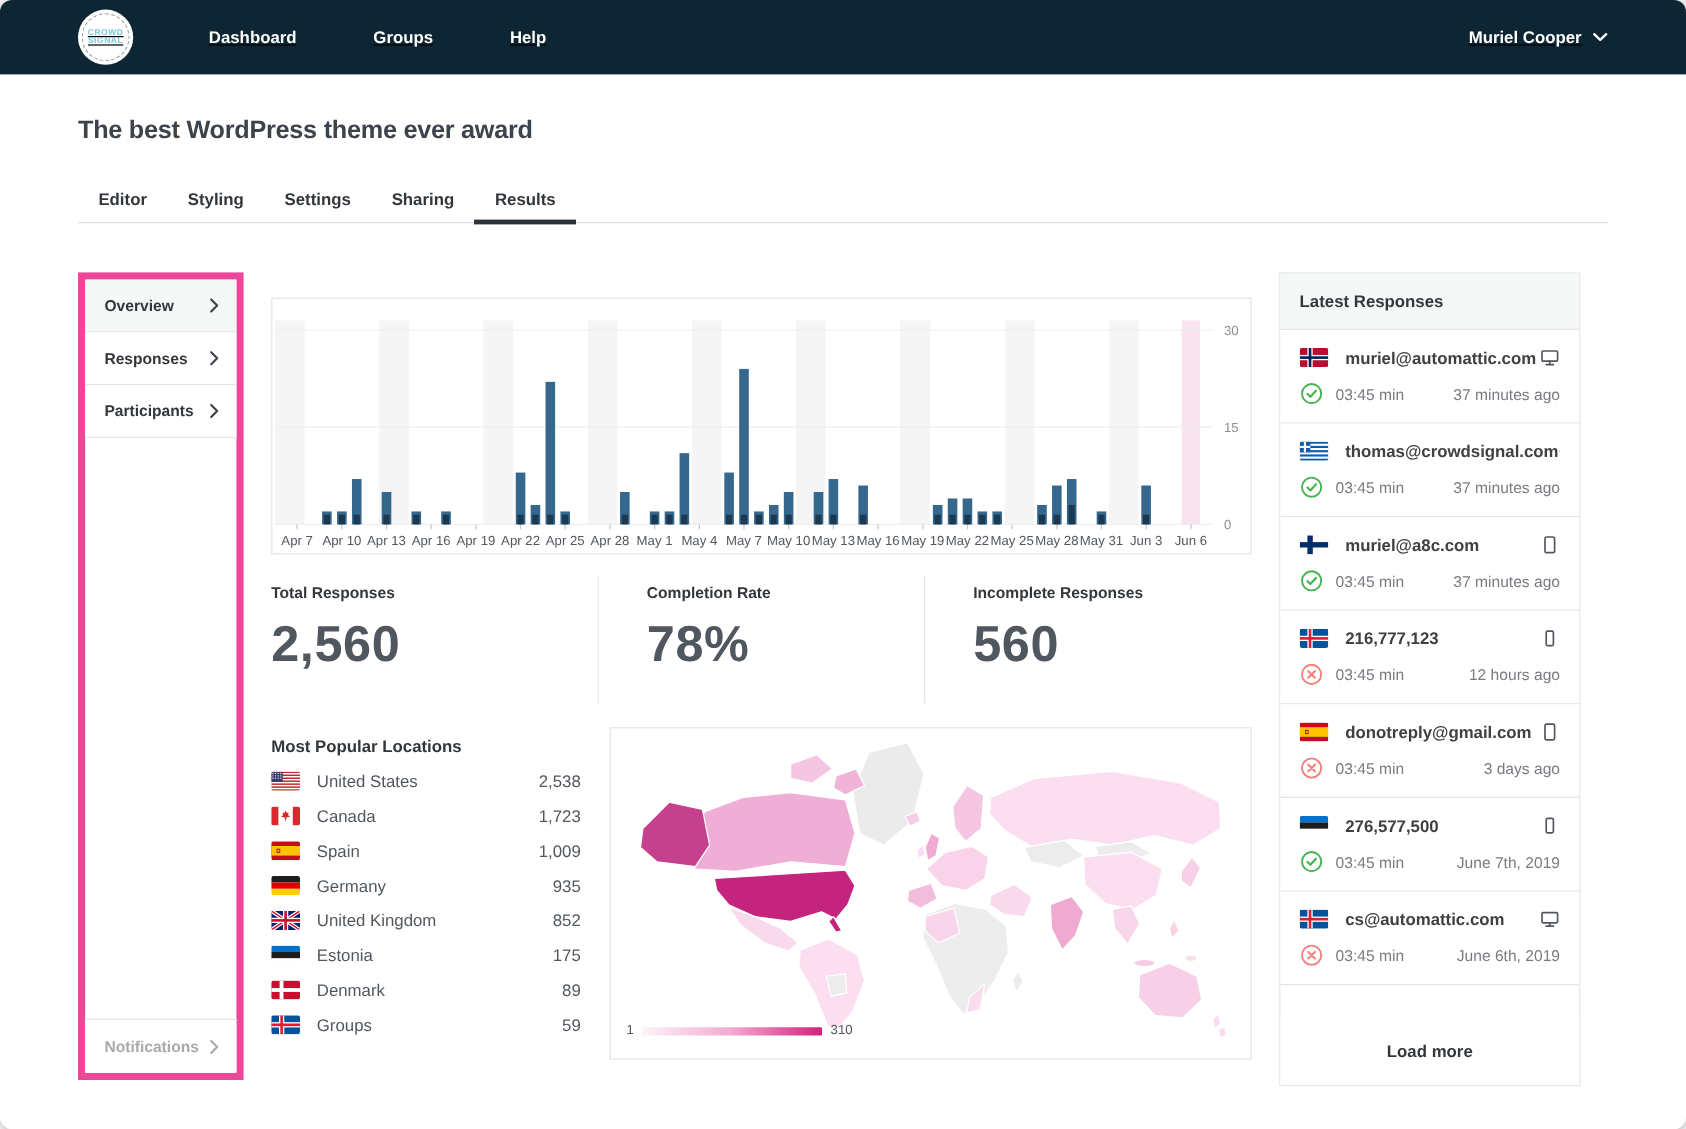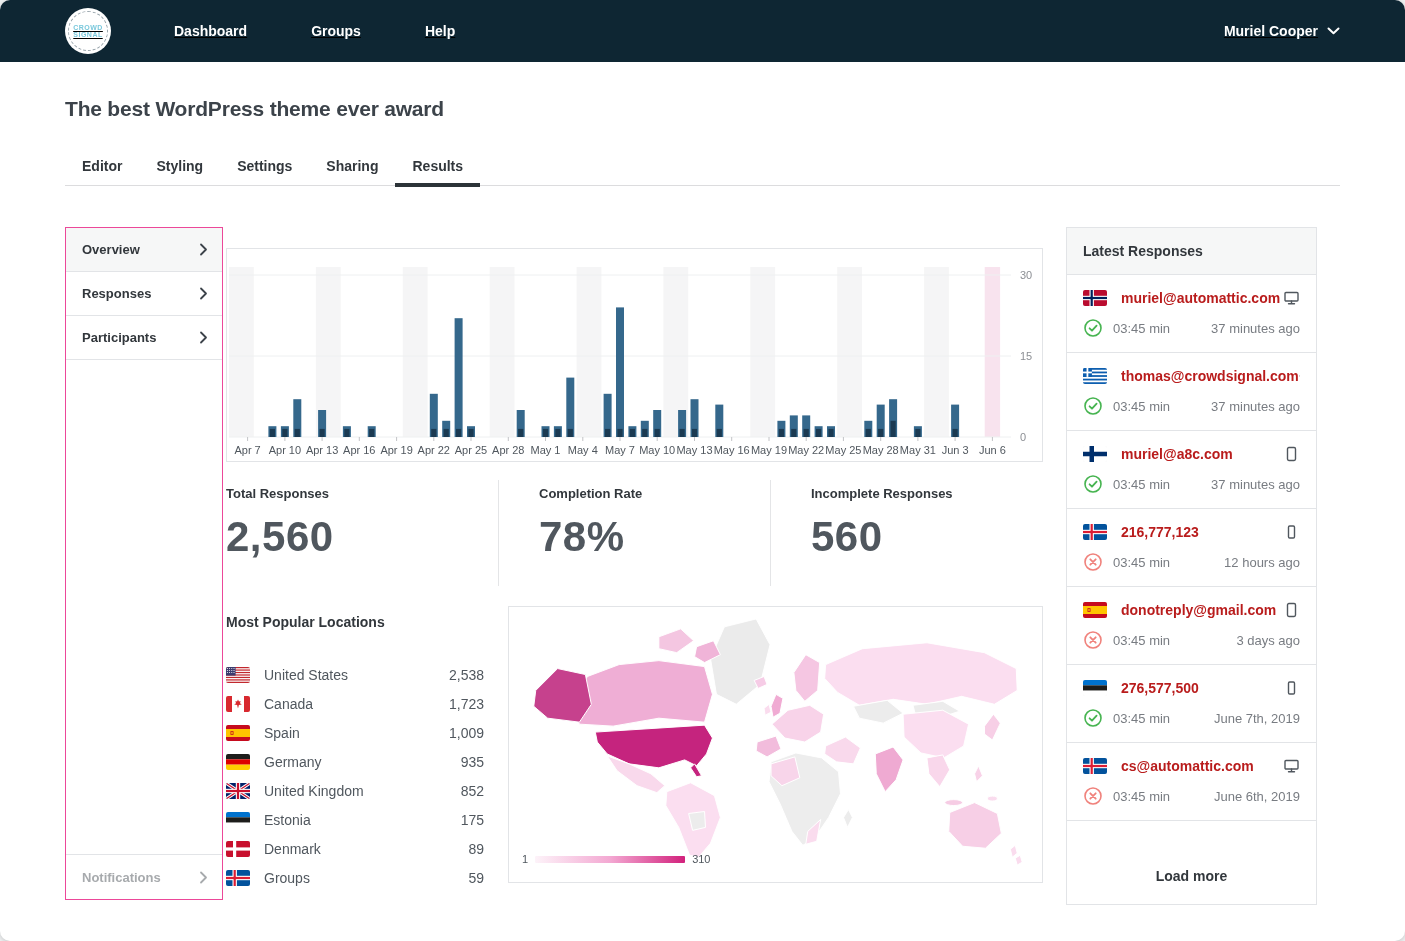--- a/index.html
+++ b/index.html
@@ -12,50 +12,50 @@
   .logo-inner span{font-size:7px;font-weight:bold;color:#79c8dc;letter-spacing:.5px;}
   .nav-links{display:flex;gap:64px;margin-left:63px;}
   .nav-links a{color:#fff;font-size:14px;font-weight:bold;text-decoration:none;cursor:pointer;}
   .user-menu{margin-left:auto;display:flex;align-items:center;gap:9px;color:#fff;font-size:14px;font-weight:bold;cursor:pointer;}
   
   .page-title{position:absolute;left:65px;top:97px;margin:0;font-size:21px;font-weight:bold;color:#3c434a;letter-spacing:-.2px;}
   .tabs{position:absolute;left:65px;top:150px;width:1275px;height:36px;border-bottom:1px solid #dcdcde;display:flex;box-sizing:border-box;}
   .tab{position:relative;padding:8px 17px 0;font-size:14px;font-weight:bold;color:#32373c;cursor:pointer;}
   .tab.active::after{content:"";position:absolute;left:0;right:0;bottom:-2px;height:4px;background:#2c3338;}
   
-  .sidebar{position:absolute;left:65px;top:227px;width:158px;height:673px;border:1px solid #ec4899;box-sizing:border-box;display:flex;flex-direction:column;background:#fff;}
+  .sidebar{position:absolute;left:65px;top:227px;width:138px;height:673px;border:6px solid #ec4899;box-sizing:border-box;display:flex;flex-direction:column;background:#fff;}
   .side-item{display:flex;align-items:center;justify-content:space-between;height:43px;padding:0 14px 0 16px;border-bottom:1px solid #e2e4e7;font-size:13px;font-weight:bold;color:#32373c;cursor:pointer;background:#fff;}
   .side-item.active{background:#f6f7f7;}
   .side-item.muted{margin-top:auto;border-bottom:none;border-top:1px solid #e2e4e7;color:#a7aaad;height:44px;}
   
   .main{position:absolute;left:226px;top:227px;width:817px;}
   .chart-card{margin-top:21px;width:817px;height:214px;border:1px solid #e2e4e7;box-sizing:border-box;background:#fff;}
   
   .stats{margin-top:18px;display:grid;grid-template-columns:272px 272px 273px;height:106px;}
   .stat{padding-top:6px;}
   .stat + .stat{border-left:1px solid #e4e5e7;padding-left:40px;}
   .stat-label{font-size:13px;font-weight:bold;color:#32373c;}
   .stat-value{font-size:42px;font-weight:bold;color:#50575e;margin-top:12px;letter-spacing:.5px;}
   
   .bottom-row{display:flex;margin-top:20px;}
   .locations{width:258px;}
-  .locations h3{margin:8px 0 30px;font-size:14px;font-weight:bold;color:#32373c;}
+  .locations h3{margin:8px 0 6px;font-size:14px;font-weight:bold;color:#32373c;}
   .loc-row{display:flex;align-items:center;height:29px;font-size:14px;color:#50575e;}
   .loc-name{margin-left:14px;}
   .loc-value{margin-left:auto;}
   .map-card{margin-left:24px;width:535px;height:277px;border:1px solid #e2e4e7;box-sizing:border-box;position:relative;background:#fff;}
   .map-card svg{display:block;}
   .map-legend{position:absolute;left:13px;bottom:17px;display:flex;align-items:center;gap:7px;font-size:11px;color:#50575e;}
   .legend-bar{width:150px;height:7px;border-radius:1px;background:linear-gradient(90deg,#fdf3f9 0%,#f3a8d2 50%,#d2217c 100%);}
   
   .right-panel{position:absolute;left:1066px;top:227px;width:251px;height:678px;border:1px solid #e2e4e7;box-sizing:border-box;background:#fff;display:flex;flex-direction:column;}
   .panel-header{background:#f6f7f7;border-bottom:1px solid #e2e4e7;padding:15px 16px;font-size:14px;font-weight:bold;color:#32373c;}
   .resp-item{padding:15px 16px 14px;border-bottom:1px solid #e2e4e7;cursor:pointer;background:#fff;}
   .resp-top{display:flex;align-items:center;}
-  .resp-name{margin-left:14px;font-size:14px;font-weight:bold;color:#b91c1c;}
+  .resp-name{margin-left:14px;font-size:14px;font-weight:bold;color:#404040;}
   .resp-top .dev{margin-left:auto;}
   .resp-bottom{display:flex;align-items:center;margin-top:12px;color:#787c82;font-size:13px;}
   .resp-duration{margin-left:10px;}
   .resp-when{margin-left:auto;}
   .load-more{margin-top:auto;border:none;background:#fff;padding:20px 0;font-size:14px;font-weight:bold;color:#32373c;cursor:pointer;font-family:inherit;}
   .flag-wrap{display:inline-flex;border-radius:2px;overflow:hidden;box-shadow:inset 0 0 0 1px rgba(0,0,0,.06);flex:0 0 auto;}
 </style>
 </head>
 <body>
 

